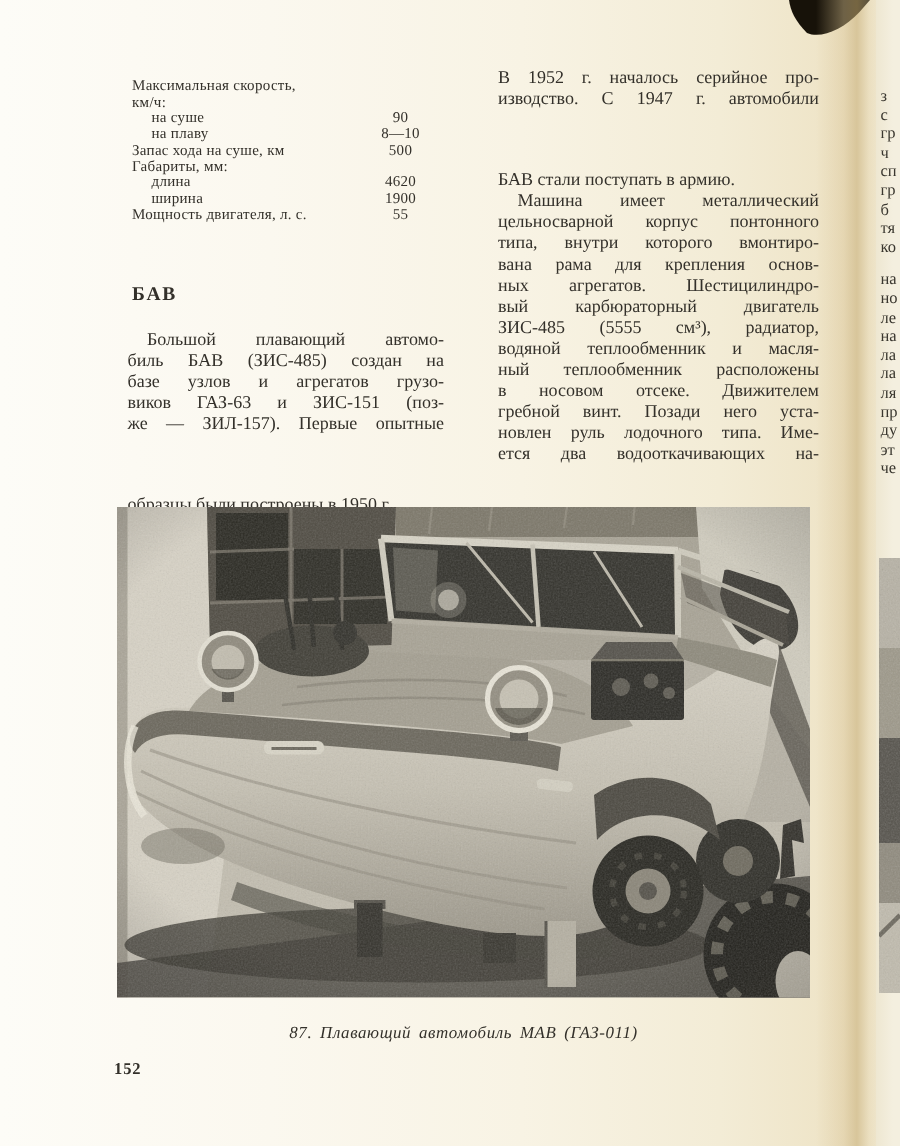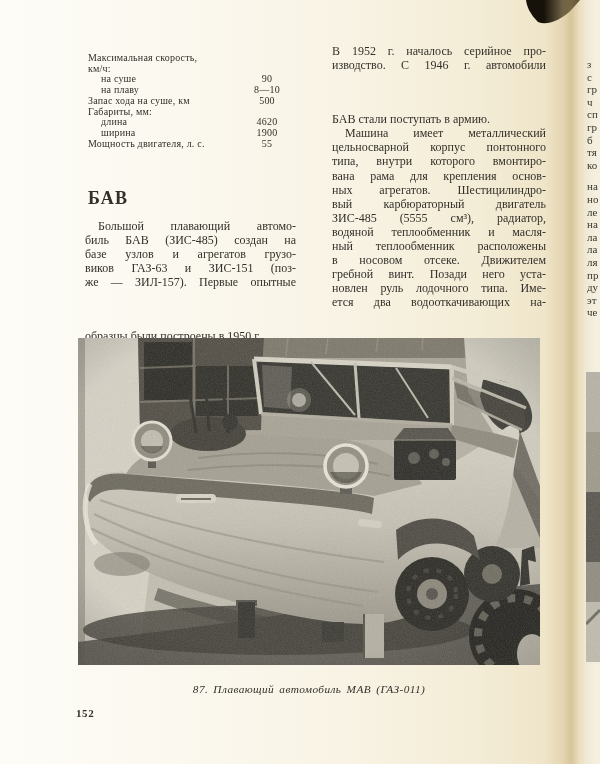--- a/index.html
+++ b/index.html
@@ -7,21 +7,21 @@
     background:linear-gradient(90deg,#fdfcf7 0%,#fbf8ef 30%,#f8f3e4 58%,#f3ecd6 80%,#efe5c9 91%,#f1e9d4 100%);
     font-family:"Liberation Serif","DejaVu Serif",serif;color:#33302a;}
   .corner-wedge{position:absolute;left:524px;top:0;}
   
   .spec{position:absolute;left:88px;top:53px;width:212px;font-size:10px;line-height:10.7px;letter-spacing:.2px;}
   .spec-row{display:flex;}
   .spec-row .lbl{white-space:nowrap;}
   .spec-row.indent .lbl{padding-left:13px;}
   .spec-row .val{margin-left:auto;width:66px;text-align:center;white-space:nowrap;}
   
-  .heading{position:absolute;left:88px;top:188px;margin:0;font-size:18px;font-weight:bold;letter-spacing:1.2px;}
+  .heading{position:absolute;left:88px;top:188px;margin:0;font-size:13px;font-weight:bold;letter-spacing:1.2px;}
   .colL{position:absolute;left:85px;top:219px;width:211px;font-size:12px;line-height:14.1px;}
   .colR{position:absolute;left:332px;top:44px;width:214px;font-size:12px;line-height:14.1px;}
   .tline{text-align:justify;text-align-last:justify;}
   .tline.indent{text-indent:13px;}
   .tline.last{text-align-last:left;margin-top:40px;}
   
   .photo{position:absolute;left:78px;top:338px;}
   .caption{position:absolute;left:78px;top:683px;width:462px;text-align:center;
     font-style:italic;font-size:11.3px;letter-spacing:.4px;word-spacing:2px;}
   .pagenum{position:absolute;left:76px;top:707px;font-weight:bold;font-size:11px;letter-spacing:.6px;}
@@ -89,21 +89,21 @@
   <div class="colL">
       <div class="tline indent">Большой плавающий автомо-</div>
       <div class="tline">биль БАВ (ЗИС-485) создан на</div>
       <div class="tline">базе узлов и агрегатов грузо-</div>
       <div class="tline">виков ГАЗ-63 и ЗИС-151 (поз-</div>
       <div class="tline">же — ЗИЛ-157). Первые опытные</div>
       <div class="tline last">образцы были построены в 1950 г.</div>
     </div>
   <div class="colR">
       <div class="tline">В 1952 г. началось серийное про-</div>
-      <div class="tline">изводство. С 1946 г. автомобили</div>
+      <div class="tline">изводство. С 1947 г. автомобили</div>
       <div class="tline last">БАВ стали поступать в армию.</div>
       <div class="tline indent">Машина имеет металлический</div>
       <div class="tline">цельносварной корпус понтонного</div>
       <div class="tline">типа, внутри которого вмонтиро-</div>
       <div class="tline">вана рама для крепления основ-</div>
       <div class="tline">ных агрегатов. Шестицилиндро-</div>
       <div class="tline">вый карбюраторный двигатель</div>
       <div class="tline">ЗИС-485 (5555 см³), радиатор,</div>
       <div class="tline">водяной теплообменник и масля-</div>
       <div class="tline">ный теплообменник расположены</div>

